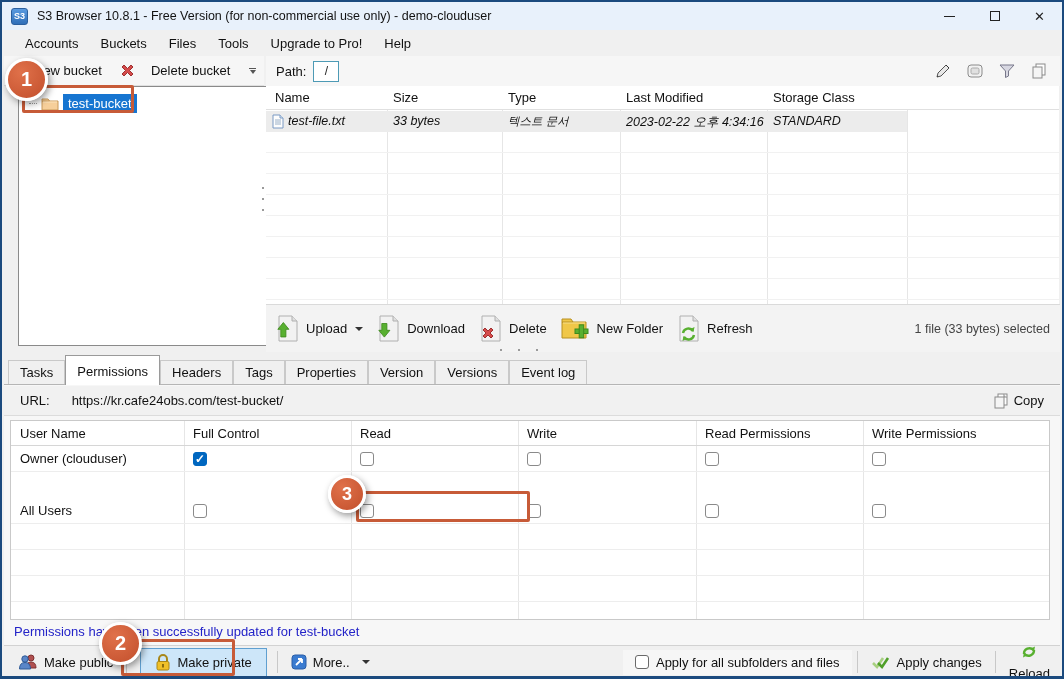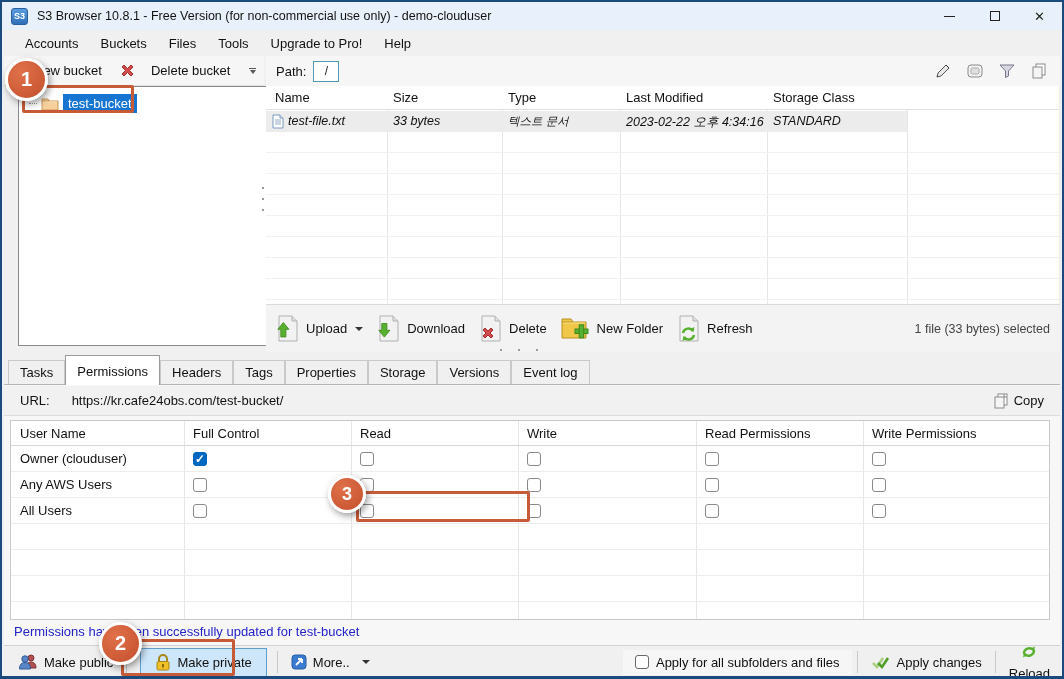--- a/index.html
+++ b/index.html
@@ -267,21 +267,21 @@
       <i></i>
       <i></i>
     </div>
 
   <div class="tabsrow">
     <span class="tab">Tasks</span>
     <span class="tab active">Permissions</span>
     <span class="tab">Headers</span>
     <span class="tab">Tags</span>
     <span class="tab">Properties</span>
-    <span class="tab">Storage</span>
+    <span class="tab">Version</span>
     <span class="tab">Versions</span>
     <span class="tab">Event log</span>
   </div>
   <div class="pane"></div>
 
   <div class="urlrow">
     <span class="urllabel">URL:</span>
     <span class="urlvalue">https://kr.cafe24obs.com/test-bucket/</span>
     <div class="copybtn">
       <svg width="16" height="16">
@@ -309,28 +309,20 @@
     </div>
 
     <div class="prow" style="top:25px;">
       <span class="uname">Owner (clouduser)</span>
       <span class="cb checked" style="left:182px;"></span>
       <span class="cb" style="left:349px;"></span>
       <span class="cb" style="left:516px;"></span>
       <span class="cb" style="left:694px;"></span>
       <span class="cb" style="left:861px;"></span>
     </div>
-    <div class="prow" style="top:51px;">
-      <span class="uname">Any AWS Users</span>
-      <span class="cb" style="left:182px;"></span>
-      <span class="cb" style="left:349px;"></span>
-      <span class="cb" style="left:516px;"></span>
-      <span class="cb" style="left:694px;"></span>
-      <span class="cb" style="left:861px;"></span>
-    </div>
     <div class="prow" style="top:77px;">
       <span class="uname">All Users</span>
       <span class="cb" style="left:182px;"></span>
       <span class="cb" style="left:349px;"></span>
       <span class="cb" style="left:516px;"></span>
       <span class="cb" style="left:694px;"></span>
       <span class="cb" style="left:861px;"></span>
     </div>
     <div class="prow" style="top:103px;"></div>
     <div class="prow" style="top:129px;"></div>

